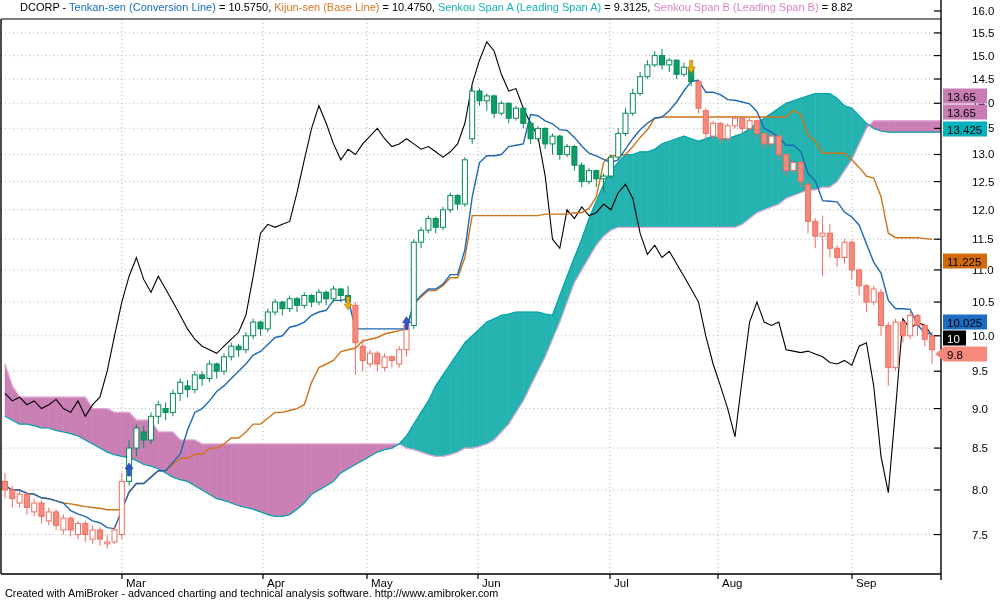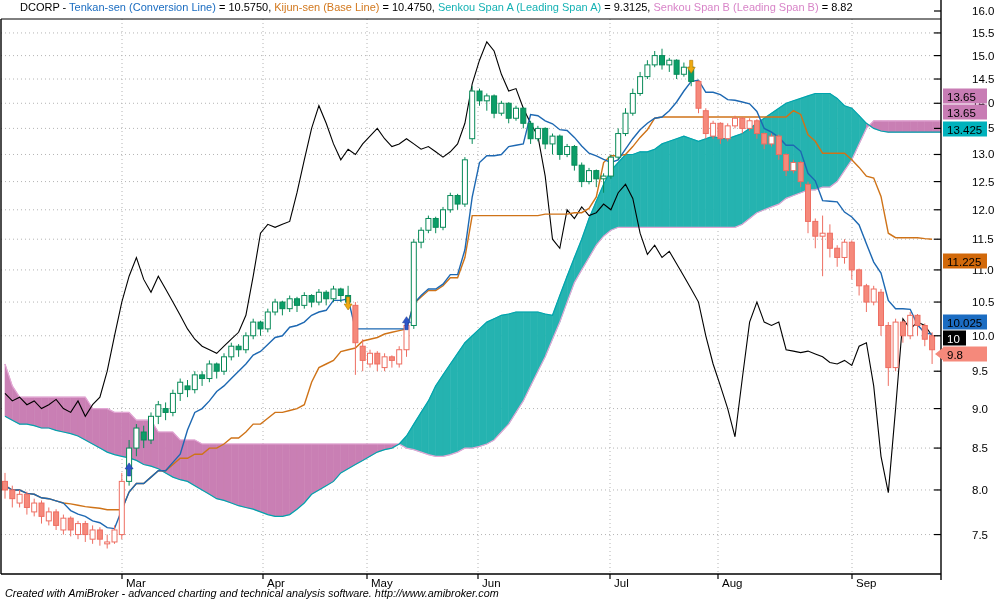--- a/index.html
+++ b/index.html
@@ -1,20 +1,20 @@
 <!DOCTYPE html>
 <html><head>
 <meta charset="utf-8">
 <style>
   html,body{margin:0;padding:0;}
   body{width:1000px;height:600px;background:#fff;overflow:hidden;position:relative;
        font-family:"Liberation Sans","DejaVu Sans",sans-serif;}
   #title-bar{position:absolute;left:20px;top:1px;font-size:11px;white-space:nowrap;z-index:3;text-align:center;}
   #plot-svg{position:absolute;left:0;top:0;z-index:1;}
-  #credit{position:absolute;left:5px;top:587px;font-size:10.8px;color:#000;z-index:3;font-style:italic;}
+  #credit{position:absolute;left:5px;top:587px;font-size:10.8px;color:#000;z-index:3;}
 </style>
 </head>
 <body>
 
 <div id="title-bar"><span style="color: rgb(0, 0, 0);">DCORP - </span><span style="color: rgb(26, 108, 192);">Tenkan-sen (Conversion Line)</span><span style="color: rgb(0, 0, 0);"> = 10.5750, </span><span style="color: rgb(210, 120, 30);">Kijun-sen (Base Line)</span><span style="color: rgb(0, 0, 0);"> = 10.4750, </span><span style="color: rgb(22, 178, 180);">Senkou Span A (Leading Span A)</span><span style="color: rgb(0, 0, 0);"> = 9.3125, </span><span style="color: rgb(216, 132, 200);">Senkou Span B (Leading Span B)</span><span style="color: rgb(0, 0, 0);"> = 8.82</span></div>
 
 <svg id="plot-svg" width="1000" height="600">
     <defs>
       <clipPath id="pc">
         <rect x="1" y="19" width="940" height="555"></rect>

